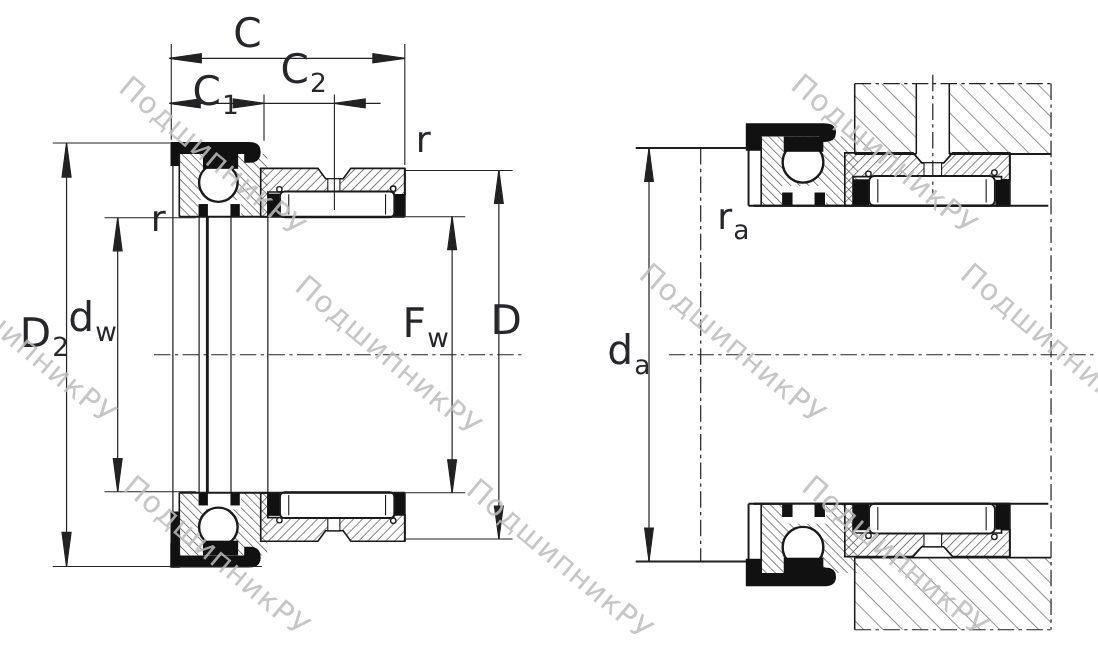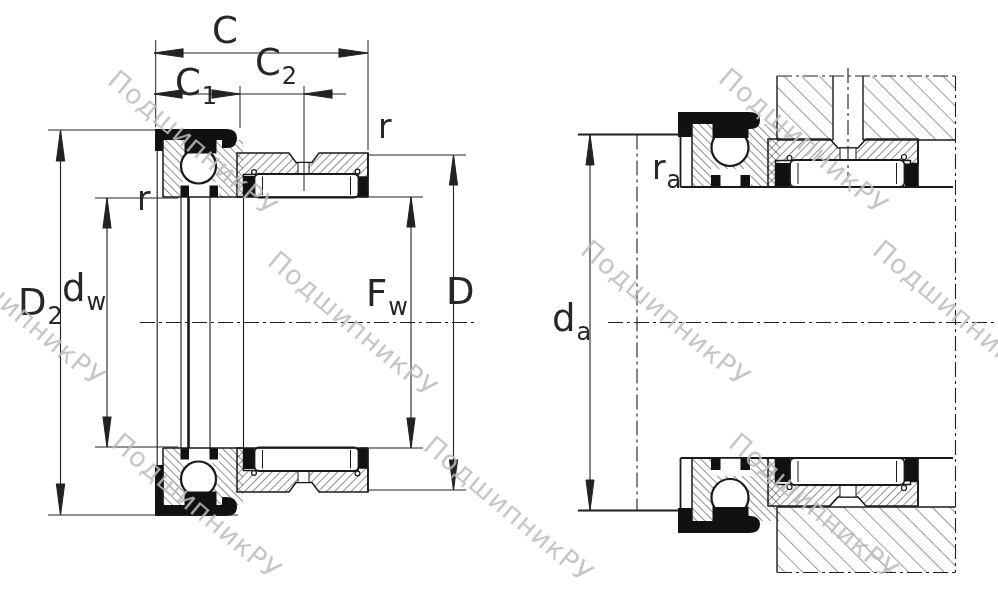--- a/index.html
+++ b/index.html
@@ -222,21 +222,21 @@
 <div class="dimlabel" style="left:212px;top:12px"><span>C</span><span class="sub"></span></div>
 <div class="dimlabel" style="left:175px;top:64px"><span>C</span><span class="sub">1</span></div>
 <div class="dimlabel" style="left:255px;top:44px"><span>C</span><span class="sub">2</span></div>
 <div class="dimlabel small" style="left:378px;top:110px"><span>r</span><span class="sub"></span></div>
 <div class="dimlabel small" style="left:137px;top:182px"><span>r</span><span class="sub"></span></div>
 <div class="dimlabel" style="left:18px;top:284px"><span>D</span><span class="sub">2</span></div>
 <div class="dimlabel" style="left:62px;top:270px"><span>d</span><span class="sub">w</span></div>
 <div class="dimlabel" style="left:366px;top:275px"><span>F</span><span class="sub">w</span></div>
 <div class="dimlabel" style="left:446px;top:273px"><span>D</span><span class="sub"></span></div>
 <div class="dimlabel" style="left:552px;top:300px"><span>d</span><span class="sub">a</span></div>
-<div class="dimlabel small" style="left:652px;top:151px"><span>r</span><span class="sub">a</span></div>
+<div class="dimlabel small" style="left:652px;top:180px"><span>r</span><span class="sub">a</span></div>
 
 <div class="wm" style="left:112px;top:62px">ПодшипникРУ</div>
 <div class="wm" style="left:-60px;top:232px">ПодшипникРУ</div>
 <div class="wm" style="left:272px;top:243px">ПодшипникРУ</div>
 <div class="wm" style="left:116px;top:425px">ПодшипникРУ</div>
 <div class="wm" style="left:428px;top:428px">ПодшипникРУ</div>
 <div class="wm" style="left:585px;top:232px">ПодшипникРУ</div>
 <div class="wm" style="left:723px;top:60px">ПодшипникРУ</div>
 <div class="wm" style="left:733px;top:425px">ПодшипникРУ</div>
 <div class="wm" style="left:877px;top:232px">ПодшипникРУ</div>

